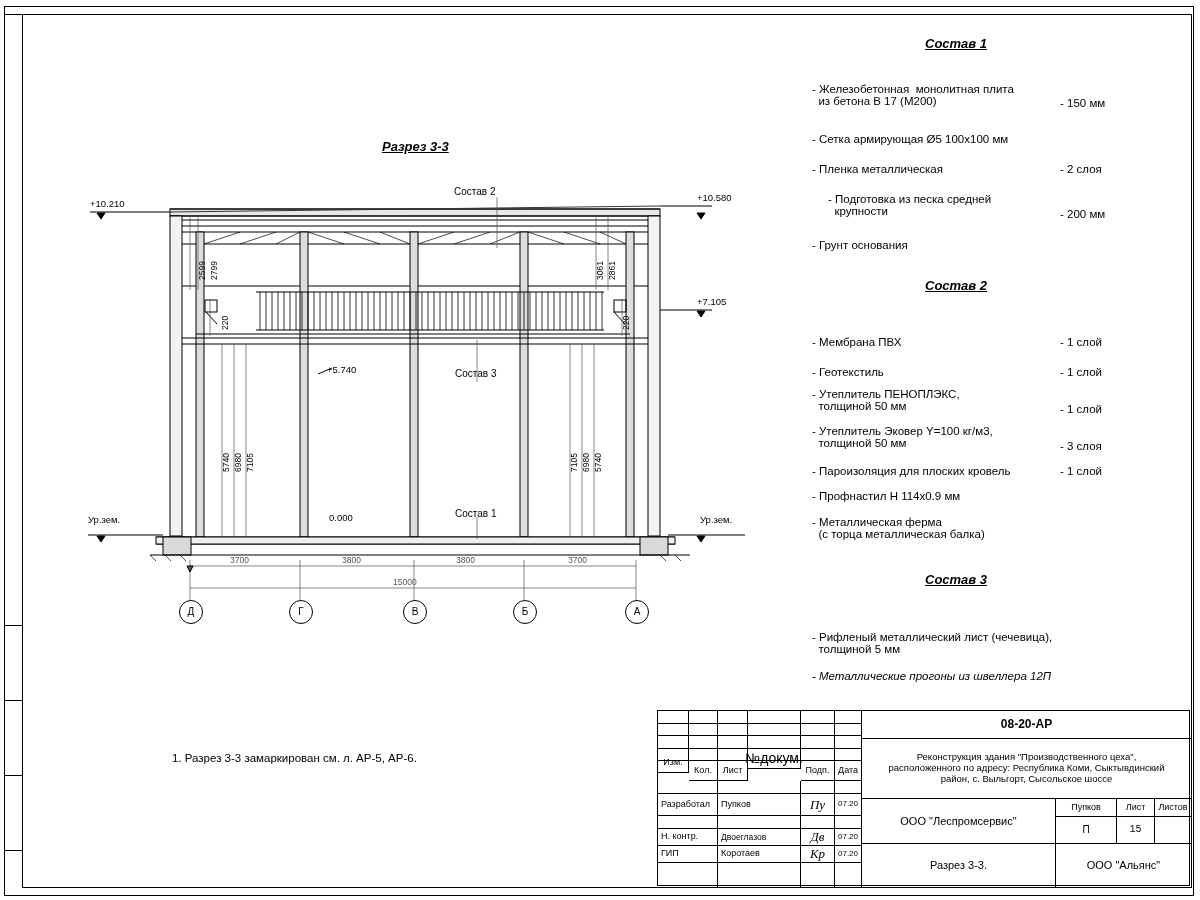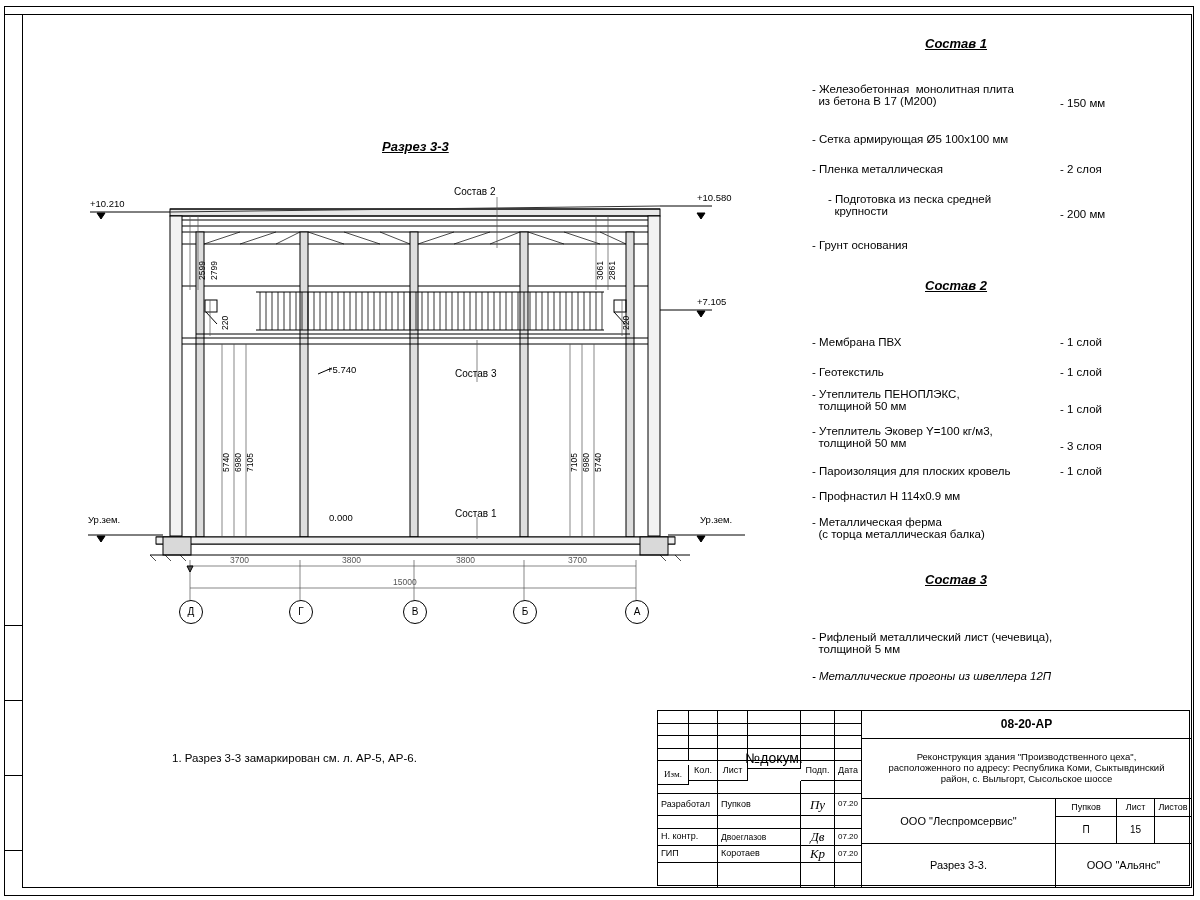--- a/index.html
+++ b/index.html
@@ -323,21 +323,21 @@
     <div class="tb-c" style="left:143px;top:25px;width:34px;height:12.5px;"></div>
     <div class="tb-c" style="left:177px;top:25px;width:27px;height:12.5px;"></div>
 
     <div class="tb-c" style="left:0px;top:37.5px;width:31px;height:12.5px;"></div>
     <div class="tb-c" style="left:31px;top:37.5px;width:29px;height:12.5px;"></div>
     <div class="tb-c" style="left:60px;top:37.5px;width:30px;height:12.5px;"></div>
     <div class="tb-c" style="left:90px;top:37.5px;width:53px;height:12.5px;"></div>
     <div class="tb-c" style="left:143px;top:37.5px;width:34px;height:12.5px;"></div>
     <div class="tb-c" style="left:177px;top:37.5px;width:27px;height:12.5px;"></div>
 
-    <div class="tb-c" style="left:0px;top:54px;width:31px;height:20px;font-family:Liberation Serif, serif;">Изм.</div>
+    <div class="tb-c" style="left:0px;top:42px;width:31px;height:20px;">Изм.</div>
     <div class="tb-c" style="left:31px;top:50px;width:29px;height:20px;">Кол.</div>
     <div class="tb-c" style="left:60px;top:50px;width:30px;height:20px;">Лист</div>
     <div class="tb-c" style="left:90px;top:38px;width:53px;height:20px;font-size:14px;">№докум.</div>
     <div class="tb-c" style="left:143px;top:50px;width:34px;height:20px;">Подп.</div>
     <div class="tb-c" style="left:177px;top:50px;width:27px;height:20px;">Дата</div>
 
     <div class="tb-c" style="left:0px;top:70px;width:60px;height:13px;"></div>
     <div class="tb-c" style="left:60px;top:70px;width:83px;height:13px;"></div>
     <div class="tb-c" style="left:143px;top:70px;width:34px;height:13px;"></div>
     <div class="tb-c" style="left:177px;top:70px;width:27px;height:13px;"></div>
@@ -370,20 +370,20 @@
     <div class="tb-t" style="left:204px;top:0px;width:329px;height:28px;border-bottom:1px solid #000;font-weight:bold;font-size:12px;">08-20-АР</div>
     <div class="tb-t" style="left:204px;top:28px;width:329px;height:60px;border-bottom:1px solid #000;font-size:9.5px;white-space:pre-line;padding:0 4px;">Реконструкция здания "Производственного цеха",
 расположенного по адресу: Республика Коми, Сыктывдинский
 район, с. Выльгорт, Сысольское шоссе</div>
 
     <div class="tb-t" style="left:204px;top:88px;width:194px;height:45px;border-right:1px solid #000;border-bottom:1px solid #000;font-size:11px;">ООО "Леспромсервис"</div>
     <div class="tb-t" style="left:398px;top:88px;width:61px;height:18px;border-right:1px solid #000;border-bottom:1px solid #000;font-size:9px;">Пупков</div>
     <div class="tb-t" style="left:459px;top:88px;width:38px;height:18px;border-right:1px solid #000;border-bottom:1px solid #000;font-size:9px;">Лист</div>
     <div class="tb-t" style="left:497px;top:88px;width:36px;height:18px;border-bottom:1px solid #000;font-size:9px;">Листов</div>
     <div class="tb-t" style="left:398px;top:106px;width:61px;height:27px;border-right:1px solid #000;border-bottom:1px solid #000;font-size:10px;">П</div>
-    <div class="tb-t" style="left:459px;top:106px;width:38px;height:27px;border-right:1px solid #000;border-bottom:1px solid #000;font-size:10px;">15</div>
+    <div class="tb-t" style="left:459px;top:106px;width:38px;height:27px;border-right:1px solid #000;border-bottom:1px solid #000;font-size:10px;font-family:Liberation Mono, monospace;">15</div>
     <div class="tb-t" style="left:497px;top:106px;width:36px;height:27px;border-bottom:1px solid #000;font-size:10px;"></div>
 
     <div class="tb-t" style="left:204px;top:133px;width:194px;height:43px;border-right:1px solid #000;font-size:11px;">Разрез 3-3.</div>
     <div class="tb-t" style="left:398px;top:133px;width:135px;height:43px;font-size:11px;">ООО "Альянс"</div>
   </div>
 
 </div>
 
 </body></html>

